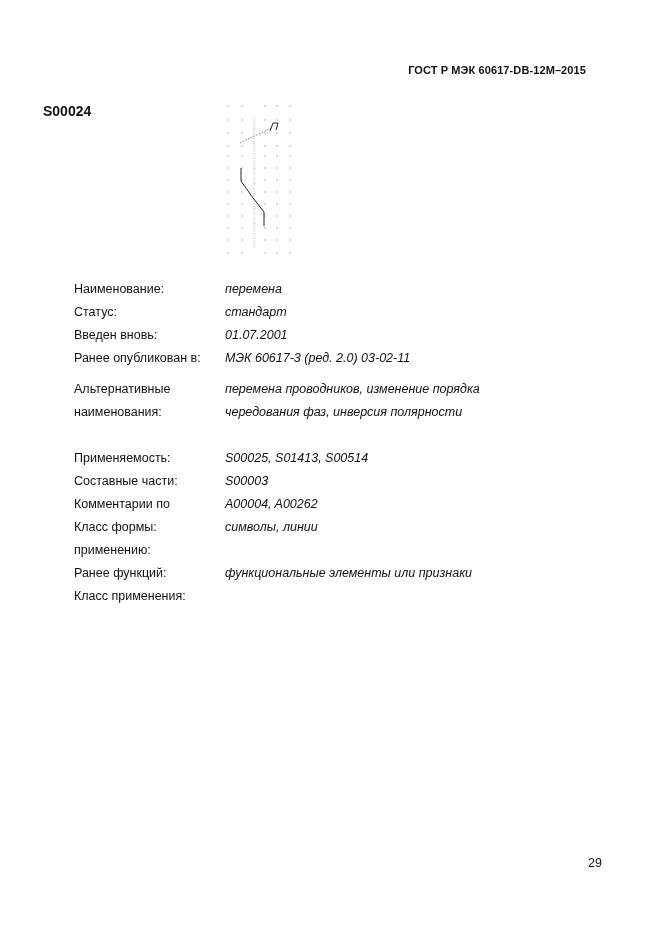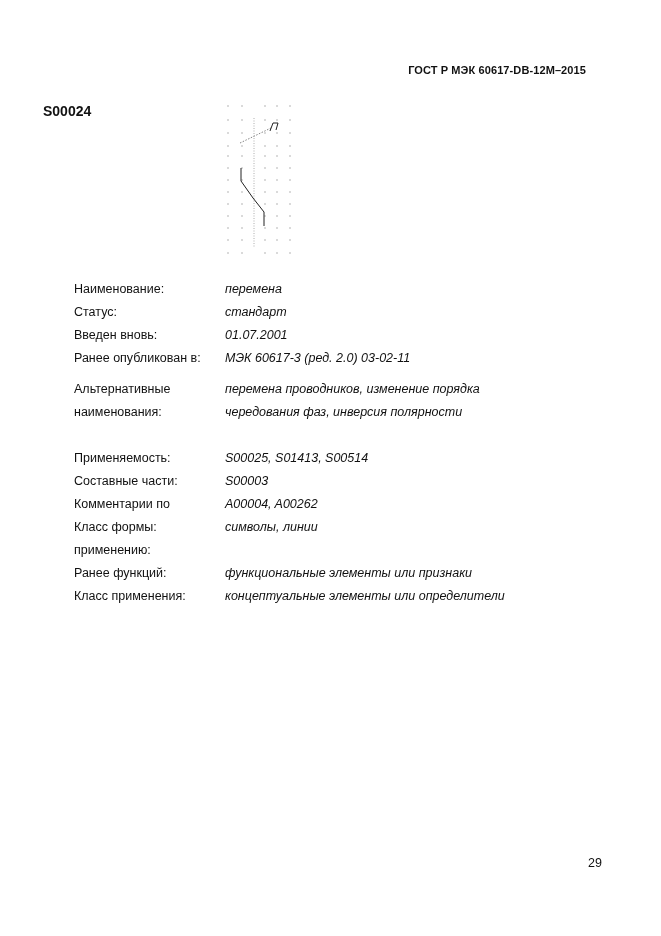--- a/index.html
+++ b/index.html
@@ -167,17 +167,16 @@
   <div class="row">
     <span class="label">применению:</span>
     <span class="value"></span>
   </div>
   <div class="row">
     <span class="label">Ранее функций:</span>
     <span class="value">функциональные элементы или признаки</span>
   </div>
   <div class="row">
     <span class="label">Класс применения:</span>
-    <span class="value">концептуальные элементы или определители</span>
   </div>
 </div>
 
 <div class="page-number">29</div>
 
 </body></html>

